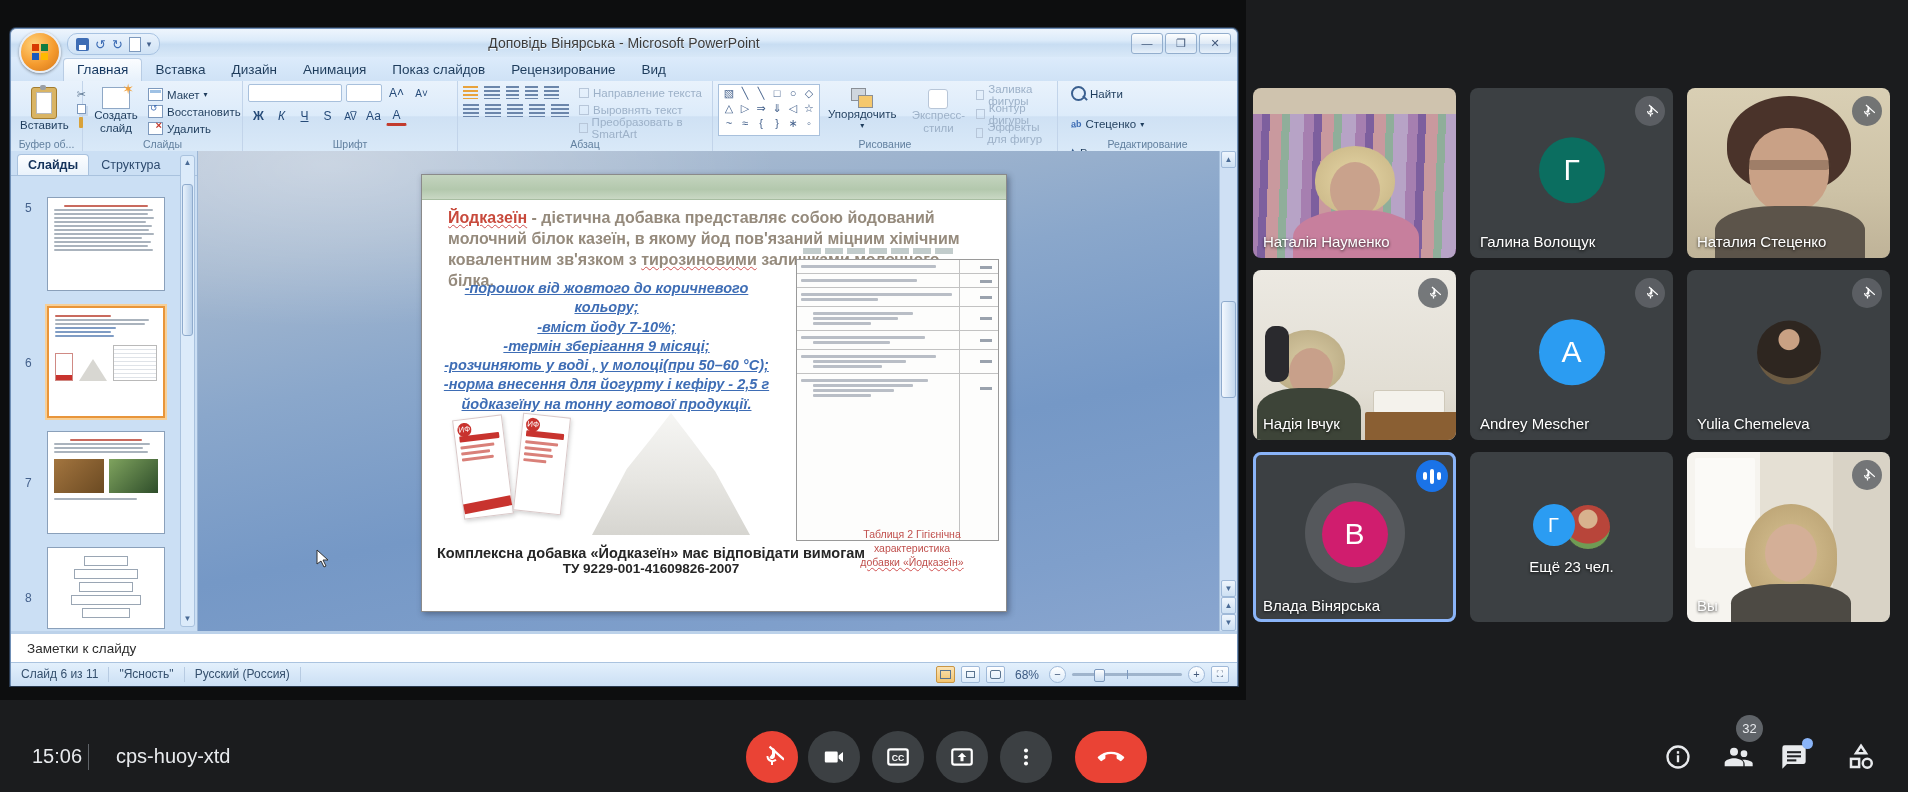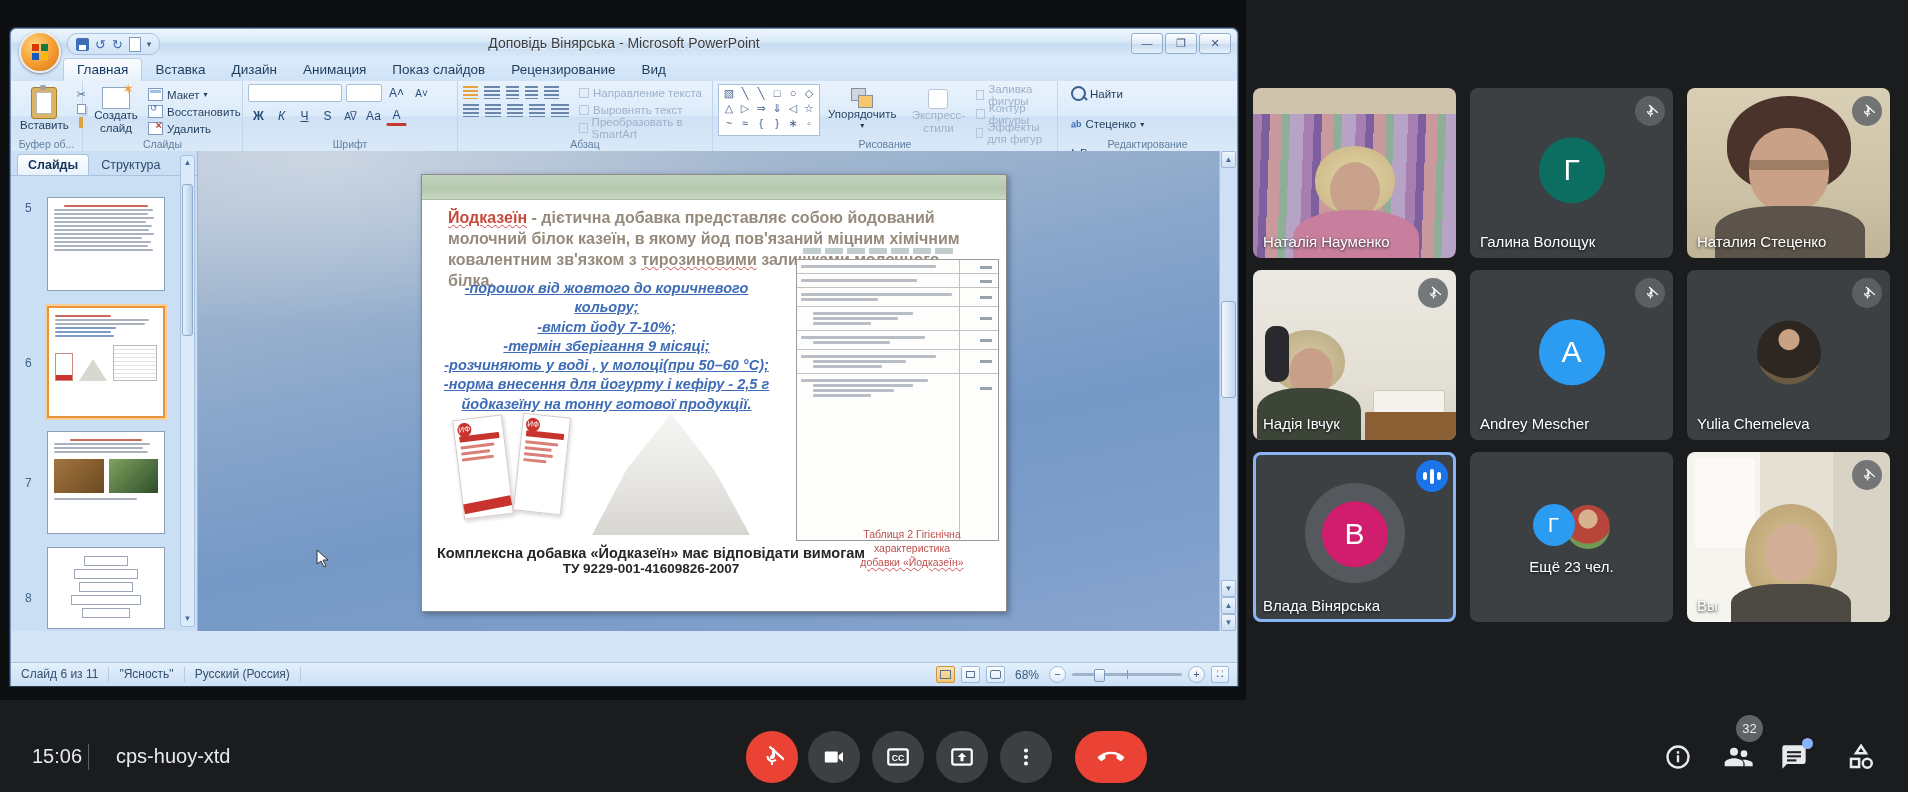--- a/index.html
+++ b/index.html
@@ -546,20 +546,23 @@
           <div class="vscroll">
             <span class="box" style="top:0">▲</span>
             <span class="vthumb"></span>
             <span class="box" style="bottom:34px">▼</span>
             <span class="box" style="bottom:17px">▲</span>
             <span class="box" style="bottom:0">▼</span>
           </div>
         </div>
       </div>
 
+      <div class="abs notes">
+        <span>Заметки к слайду</span>
+      </div>
 
       <div class="abs statusbar">
         <span class="sbitem">Слайд 6 из 11</span>
         <span class="sbitem">"Ясность"</span>
         <span class="sbitem">Русский (Россия)</span>
         <div class="sb-right">
           <span class="viewbtn active">
               <i></i>
             </span>
           <span class="viewbtn">

